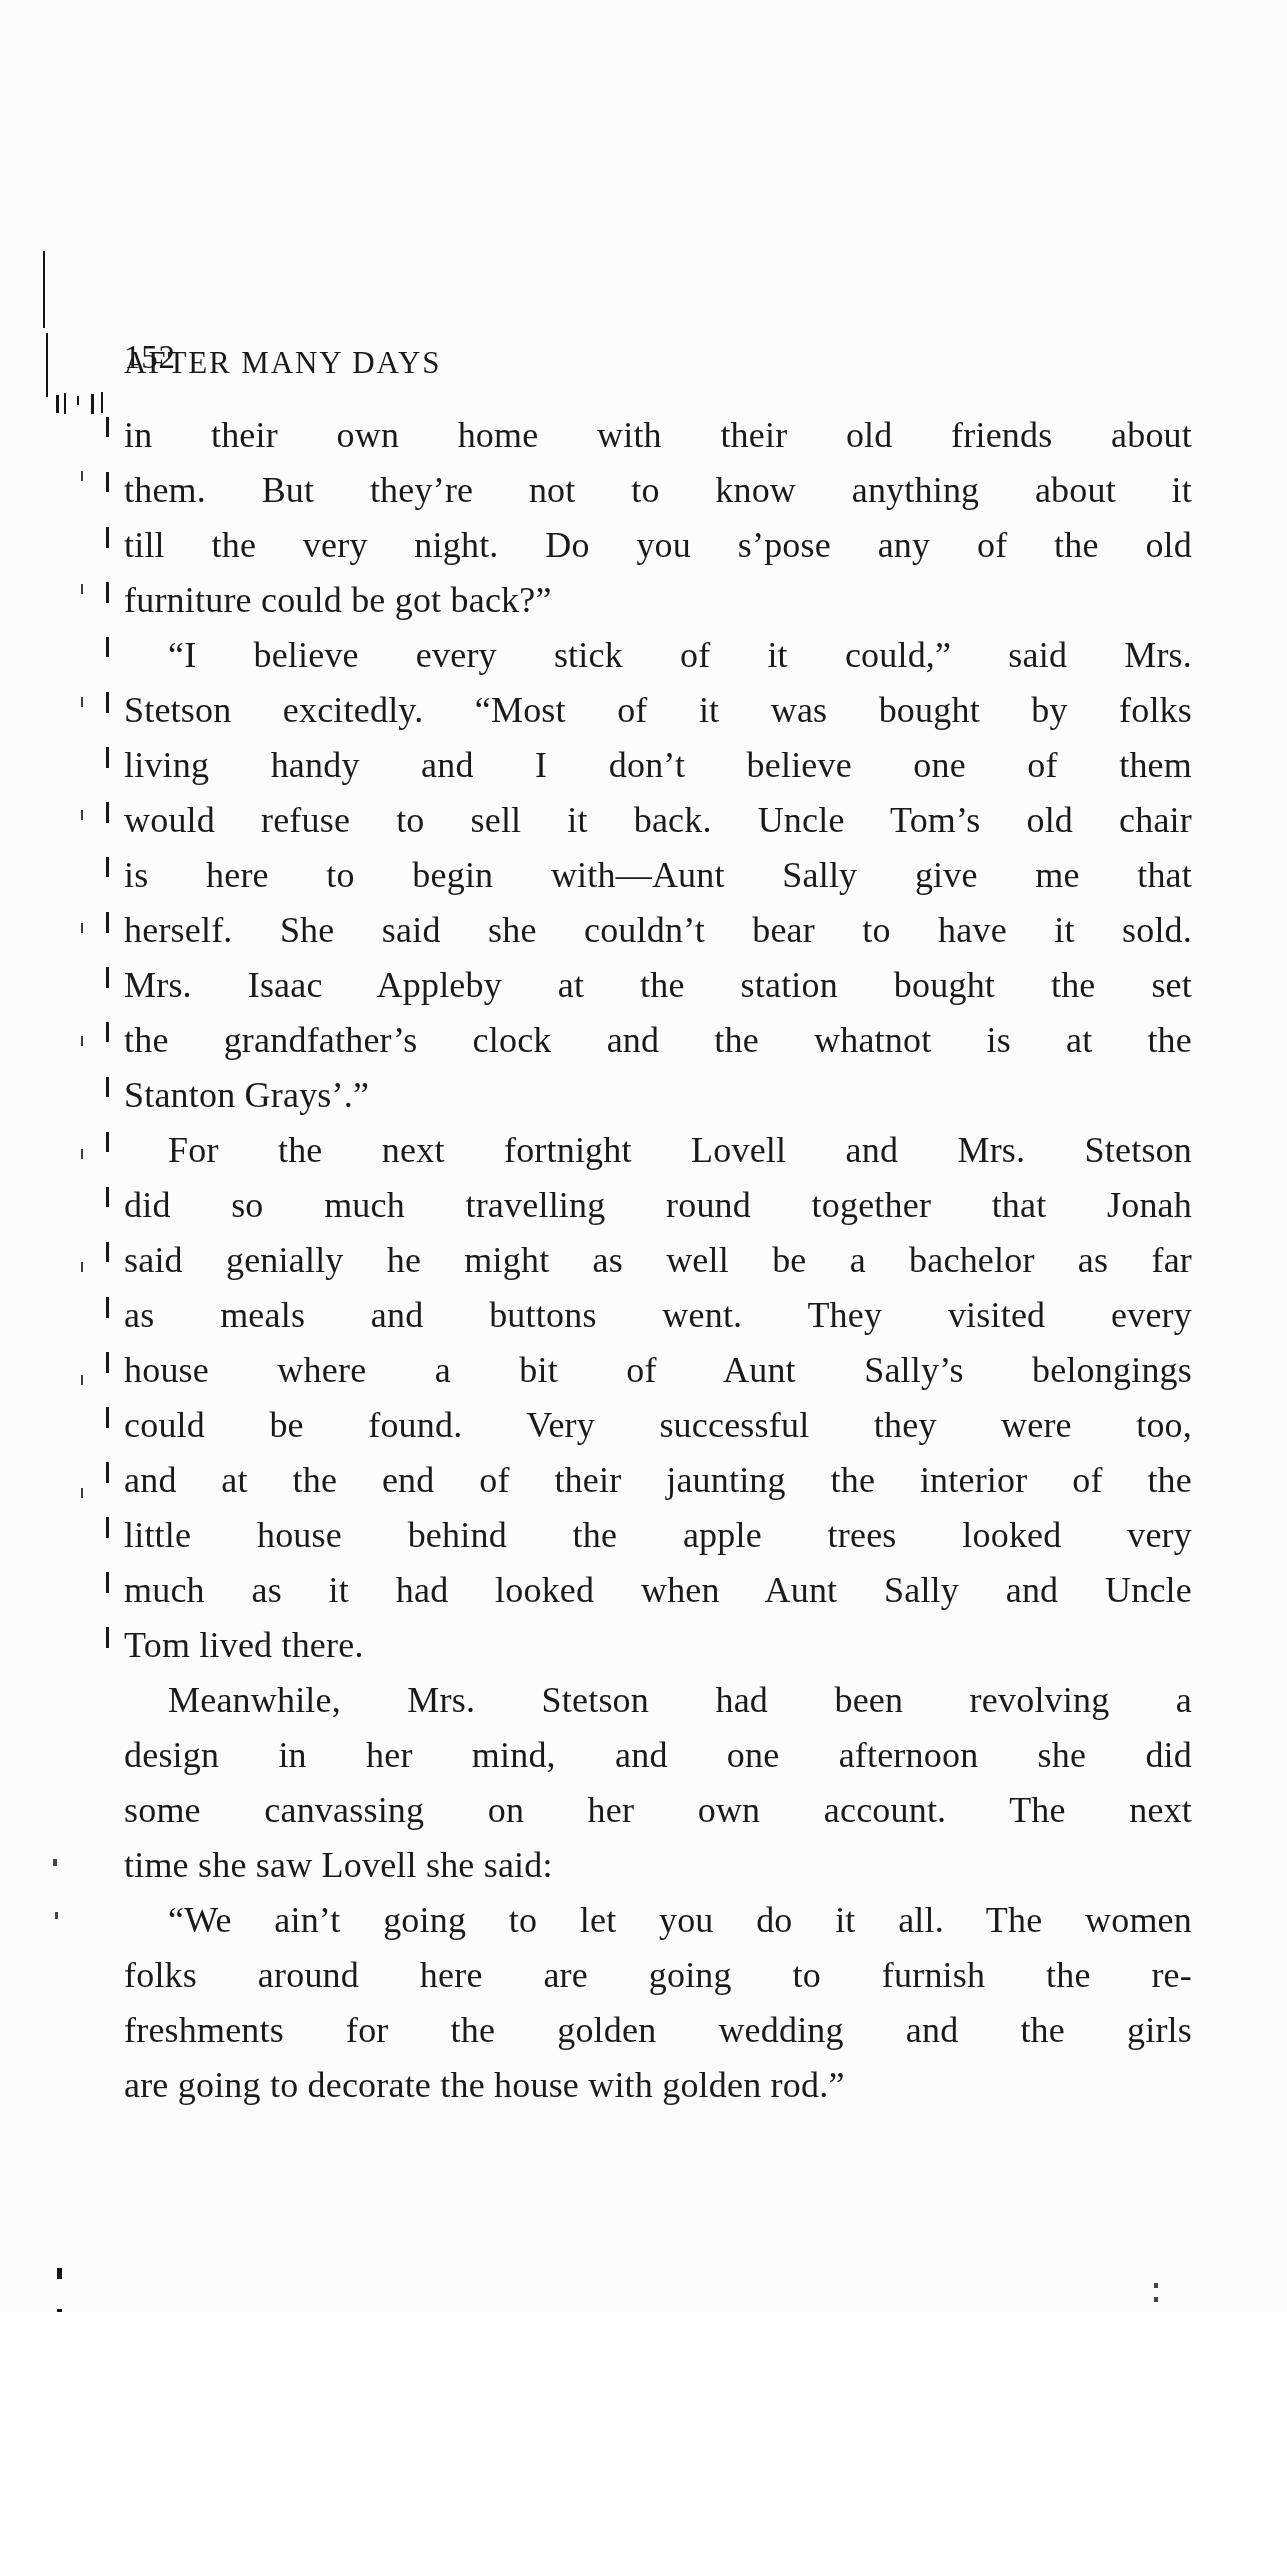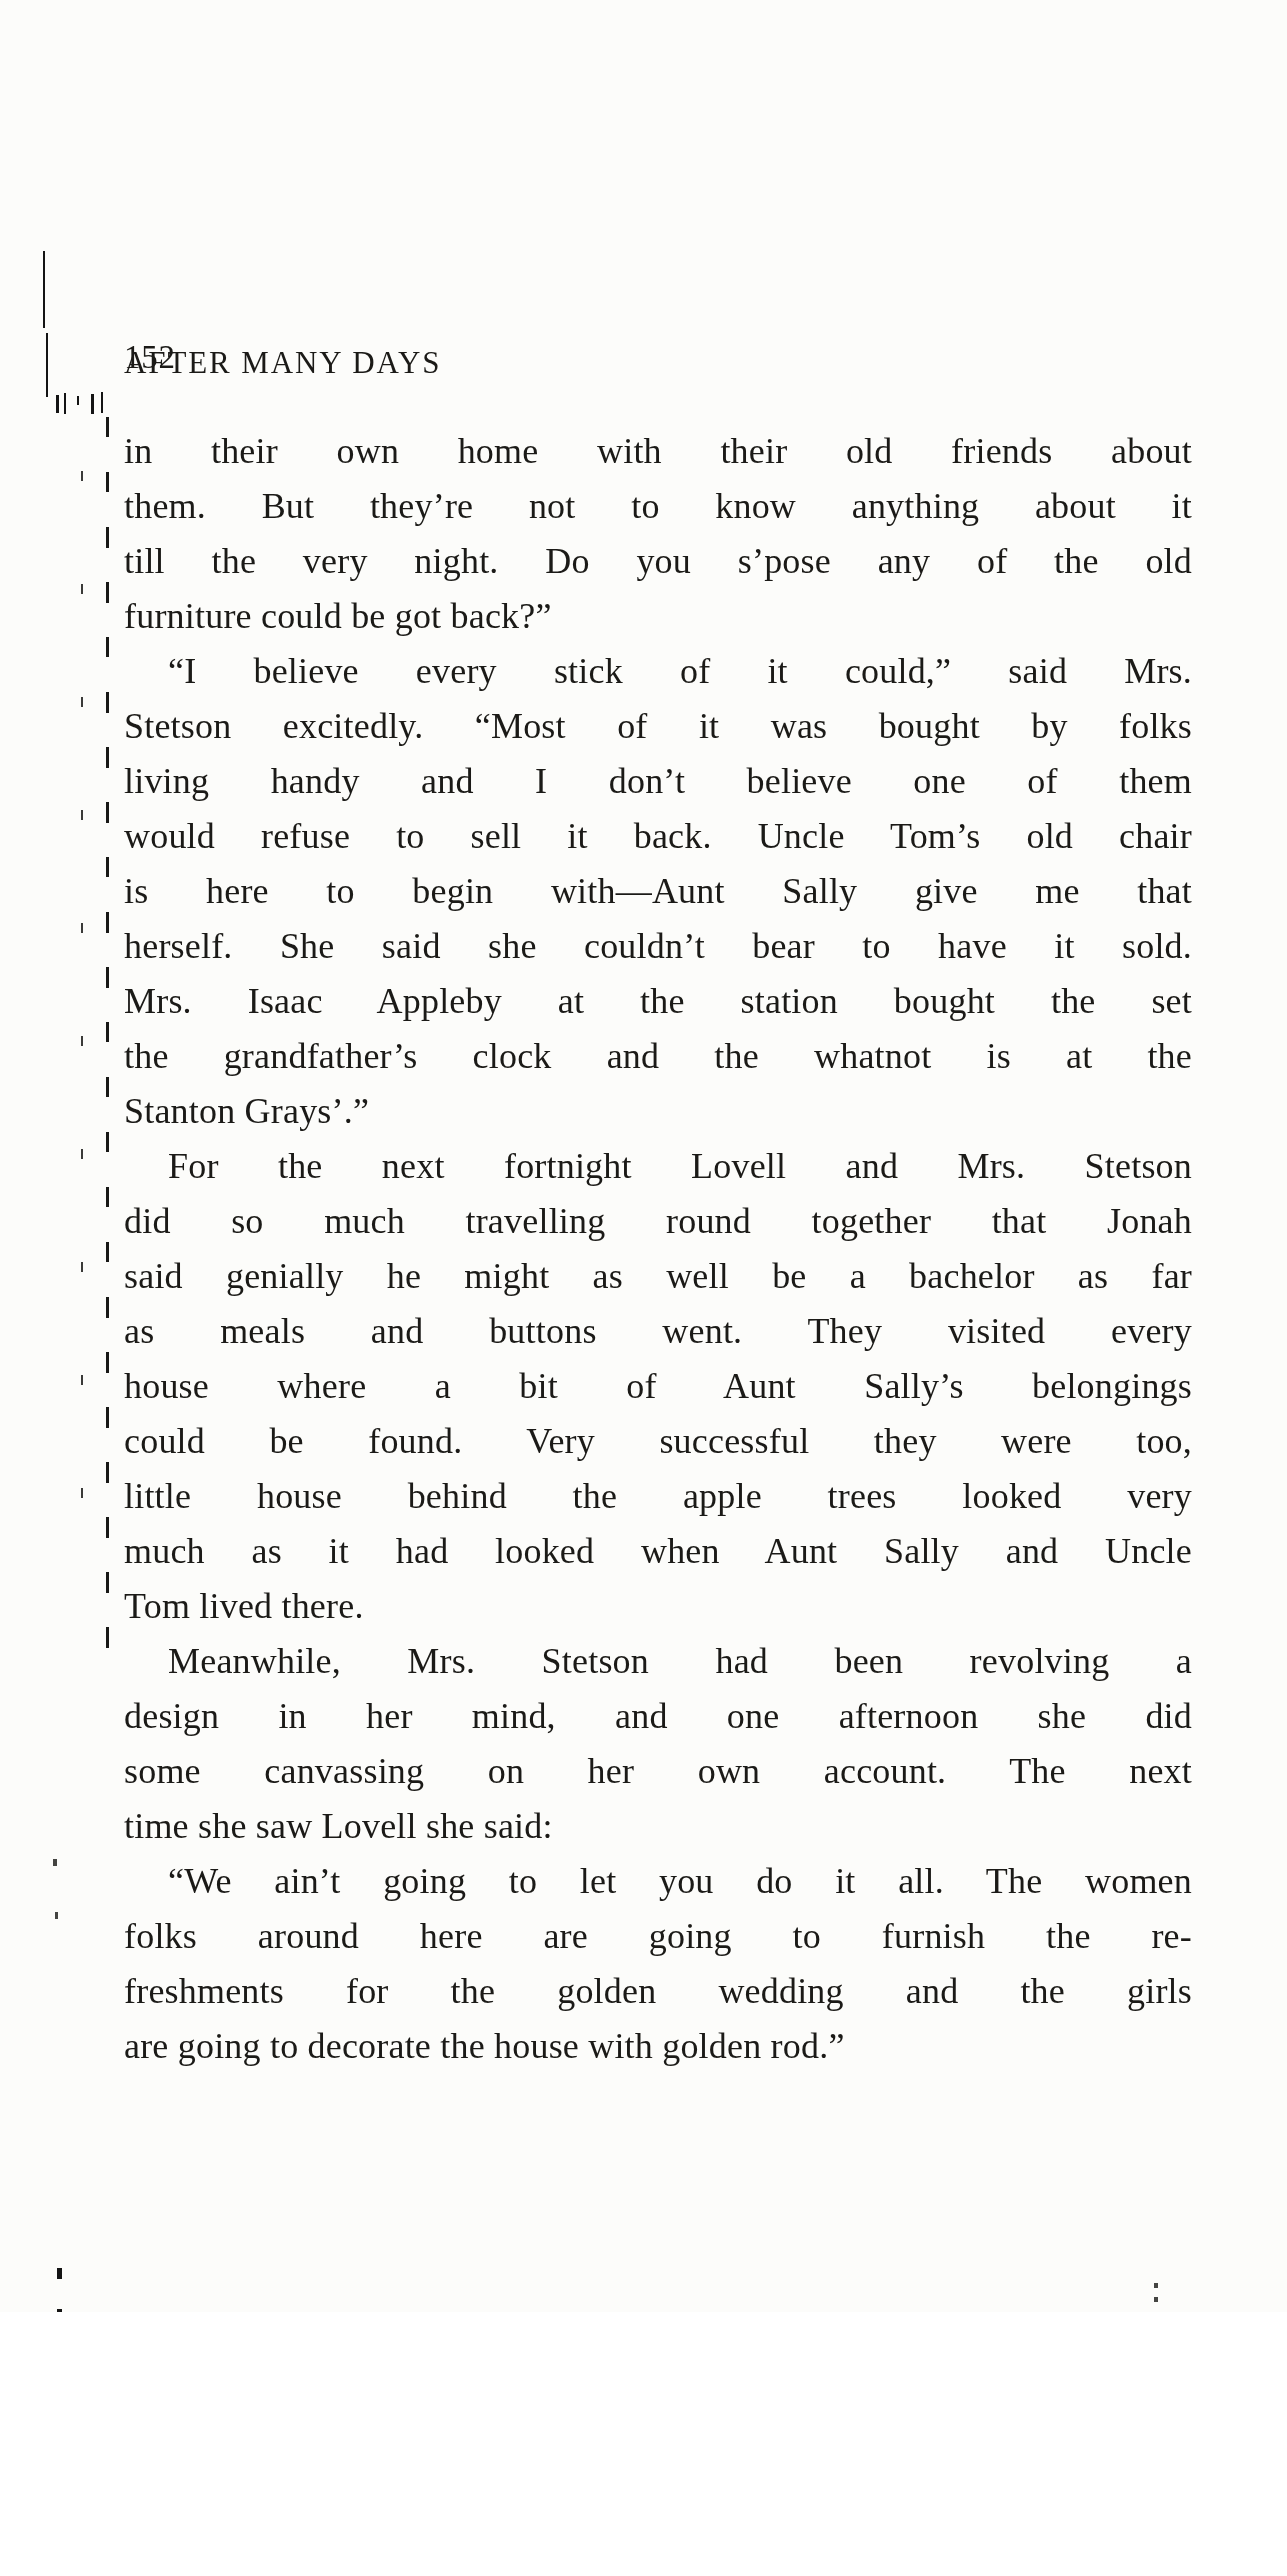--- a/index.html
+++ b/index.html
@@ -37,21 +37,21 @@
     right: 0;
     top: 6px;
     text-align: left;
     font-size: 31px;
     letter-spacing: 1.9px;
   }
   
   .text-block {
     position: absolute;
     left: 124px;
-    top: 424px;
+    top: 408px;
     width: 1068px;
     font-size: 36px;
     line-height: 55px;
     letter-spacing: 0.2px;
   }
   .para {
     margin: 0;
     padding: 0;
   }
   .line {
@@ -110,20 +110,21 @@
         <span class="line">the grandfather’s clock and the whatnot is at the</span>
         <span class="line last">Stanton Grays’.”</span>
       </p>
       <p class="para">
         <span class="line indent">For the next fortnight Lovell and Mrs. Stetson</span>
         <span class="line">did so much travelling round together that Jonah</span>
         <span class="line">said genially he might as well be a bachelor as far</span>
         <span class="line">as meals and buttons went. They visited every</span>
         <span class="line">house where a bit of Aunt Sally’s belongings</span>
         <span class="line">could be found. Very successful they were too,</span>
+        <span class="line">and at the end of their jaunting the interior of the</span>
         <span class="line">little house behind the apple trees looked very</span>
         <span class="line">much as it had looked when Aunt Sally and Uncle</span>
         <span class="line last">Tom lived there.</span>
       </p>
       <p class="para">
         <span class="line indent">Meanwhile, Mrs. Stetson had been revolving a</span>
         <span class="line">design in her mind, and one afternoon she did</span>
         <span class="line">some canvassing on her own account. The next</span>
         <span class="line last">time she saw Lovell she said:</span>
       </p>

